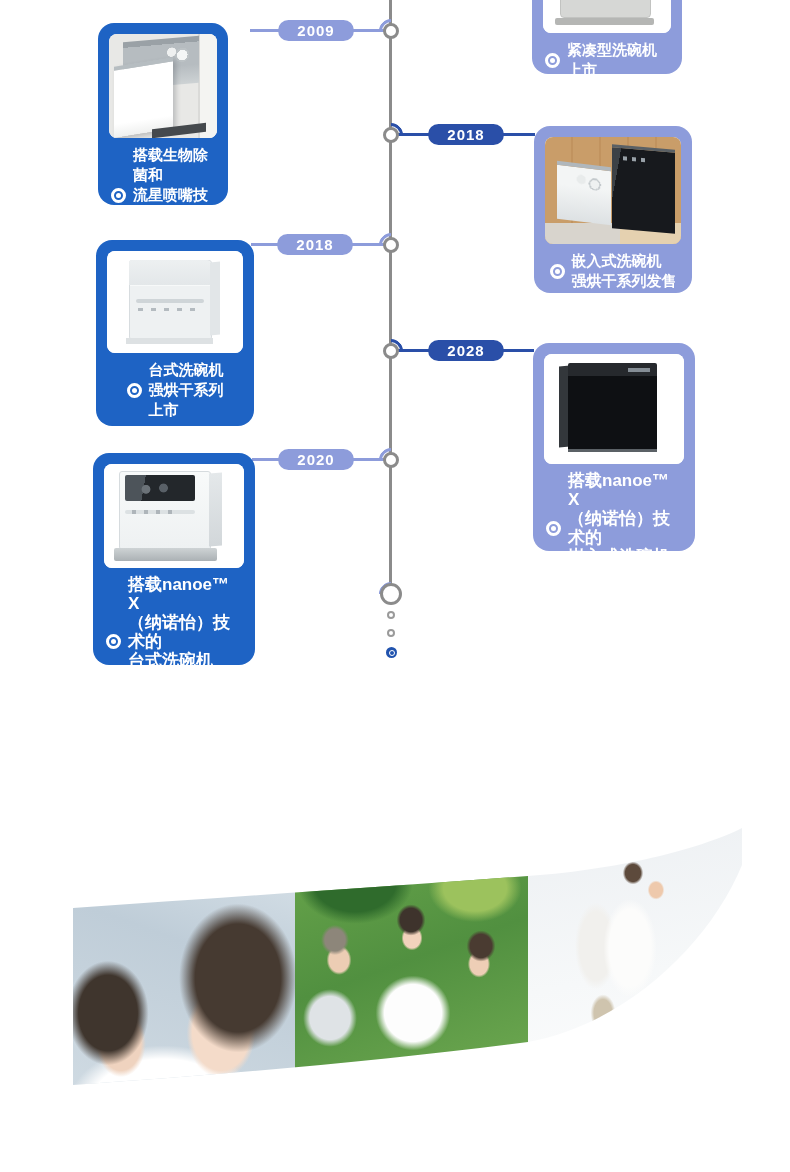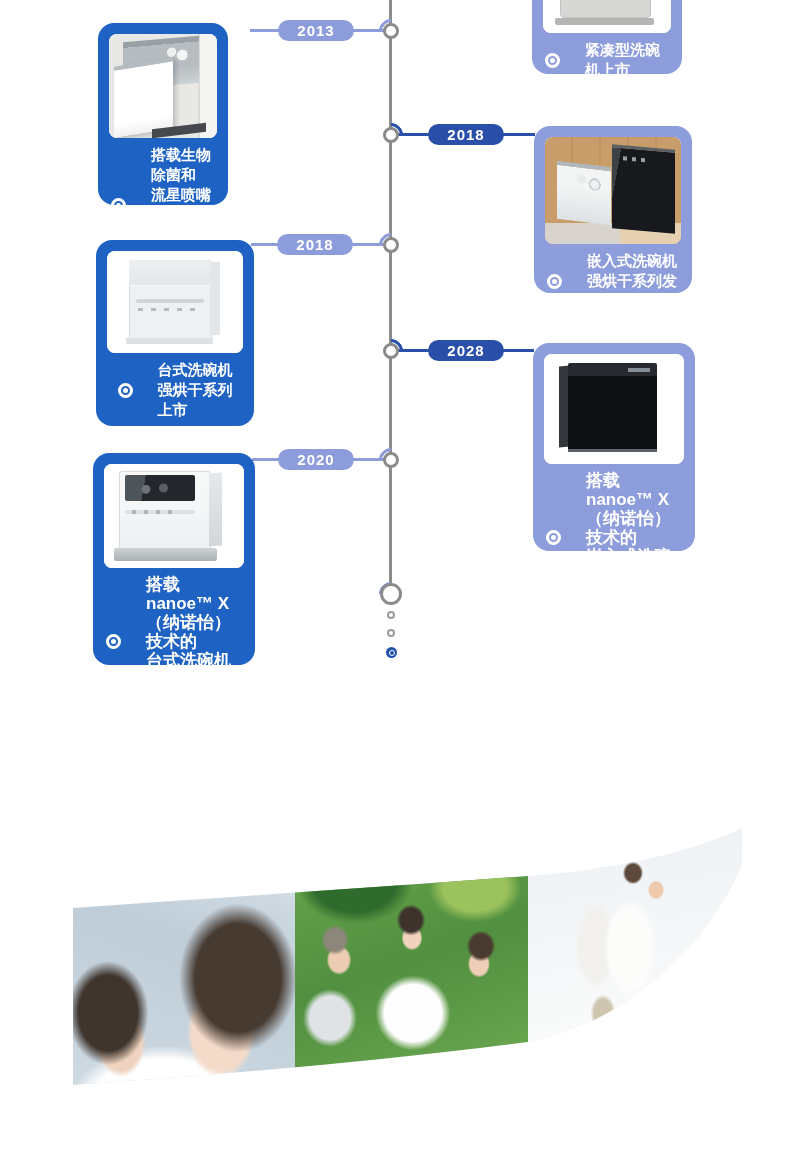--- a/index.html
+++ b/index.html
@@ -25,21 +25,21 @@
   .pill.dark{background:#2a4fa8;}
   .mini-dot{position:absolute;box-sizing:border-box;width:8px;height:8px;border:2px solid #9a9a9a;background:#fff;border-radius:50%;}
   .end-dot{position:absolute;width:11px;height:11px;background:#2153ae;border-radius:50%;}
   .end-dot::after{content:'';position:absolute;left:2.5px;top:2.5px;width:6px;height:6px;box-sizing:border-box;border:1.5px solid #fff;border-radius:50%;}
 
   
   .card{position:absolute;border-radius:16px;box-sizing:border-box;padding:11px 11px 0;}
   .card.dark{background:#1e63c4;}
   .card.light{background:#8d9cdb;}
   .imgbox{position:relative;width:100%;background:#fff;border-radius:8px;overflow:hidden;}
-  .cap{display:flex;align-items:center;justify-content:center;gap:25px;margin-top:7px;
+  .cap{display:flex;align-items:center;justify-content:center;gap:7px;margin-top:7px;
        color:#fff;font-weight:bold;font-size:15px;line-height:20px;padding:0 2px;}
   .cap .txt{white-space:pre-line;text-align:left;}
   .bullet{flex:0 0 auto;width:15px;height:15px;box-sizing:border-box;border:3px solid #fff;border-radius:50%;position:relative;}
   .bullet::after{content:'';position:absolute;left:50%;top:50%;width:5px;height:5px;margin:-2.5px 0 0 -2.5px;background:#fff;border-radius:50%;}
 
   .c1{left:98px;top:23px;width:130px;height:182px;}   .c1 .imgbox{height:104px;}
   .c2{left:532px;top:-86px;width:150px;height:160px;} .c2 .imgbox{height:108px;}
   .c3{left:534px;top:126px;width:158px;height:167px;} .c3 .imgbox{height:107px;}
   .c4{left:96px;top:240px;width:158px;height:186px;}  .c4 .imgbox{height:102px;}
   .c5{left:533px;top:343px;width:162px;height:208px;} .c5 .imgbox{height:110px;}
@@ -159,21 +159,21 @@
   <div class="node n16" style="left:383px;top:23px;"></div>
   <div class="node n16" style="left:383px;top:127px;"></div>
   <div class="node n16" style="left:383px;top:237px;"></div>
   <div class="node n16" style="left:383px;top:343px;"></div>
   <div class="node n16" style="left:383px;top:452px;"></div>
   <div class="node n22" style="left:380px;top:583px;"></div>
   <div class="mini-dot" style="left:387px;top:611px;"></div>
   <div class="mini-dot" style="left:387px;top:629px;"></div>
   <div class="end-dot" style="left:386px;top:647px;"></div>
 
-  <div class="pill light" style="left:278px;top:20px;">2013</div>
+  <div class="pill light" style="left:278px;top:20px;">2009</div>
   <div class="pill dark" style="left:428px;top:124px;">2018</div>
   <div class="pill light" style="left:277px;top:234px;">2018</div>
   <div class="pill dark" style="left:428px;top:340px;">2028</div>
   <div class="pill light" style="left:278px;top:449px;">2020</div>
 
   <div class="card light c2">
     <div class="imgbox">
       <div class="prod ptc">
         <div class="body"></div>
 

